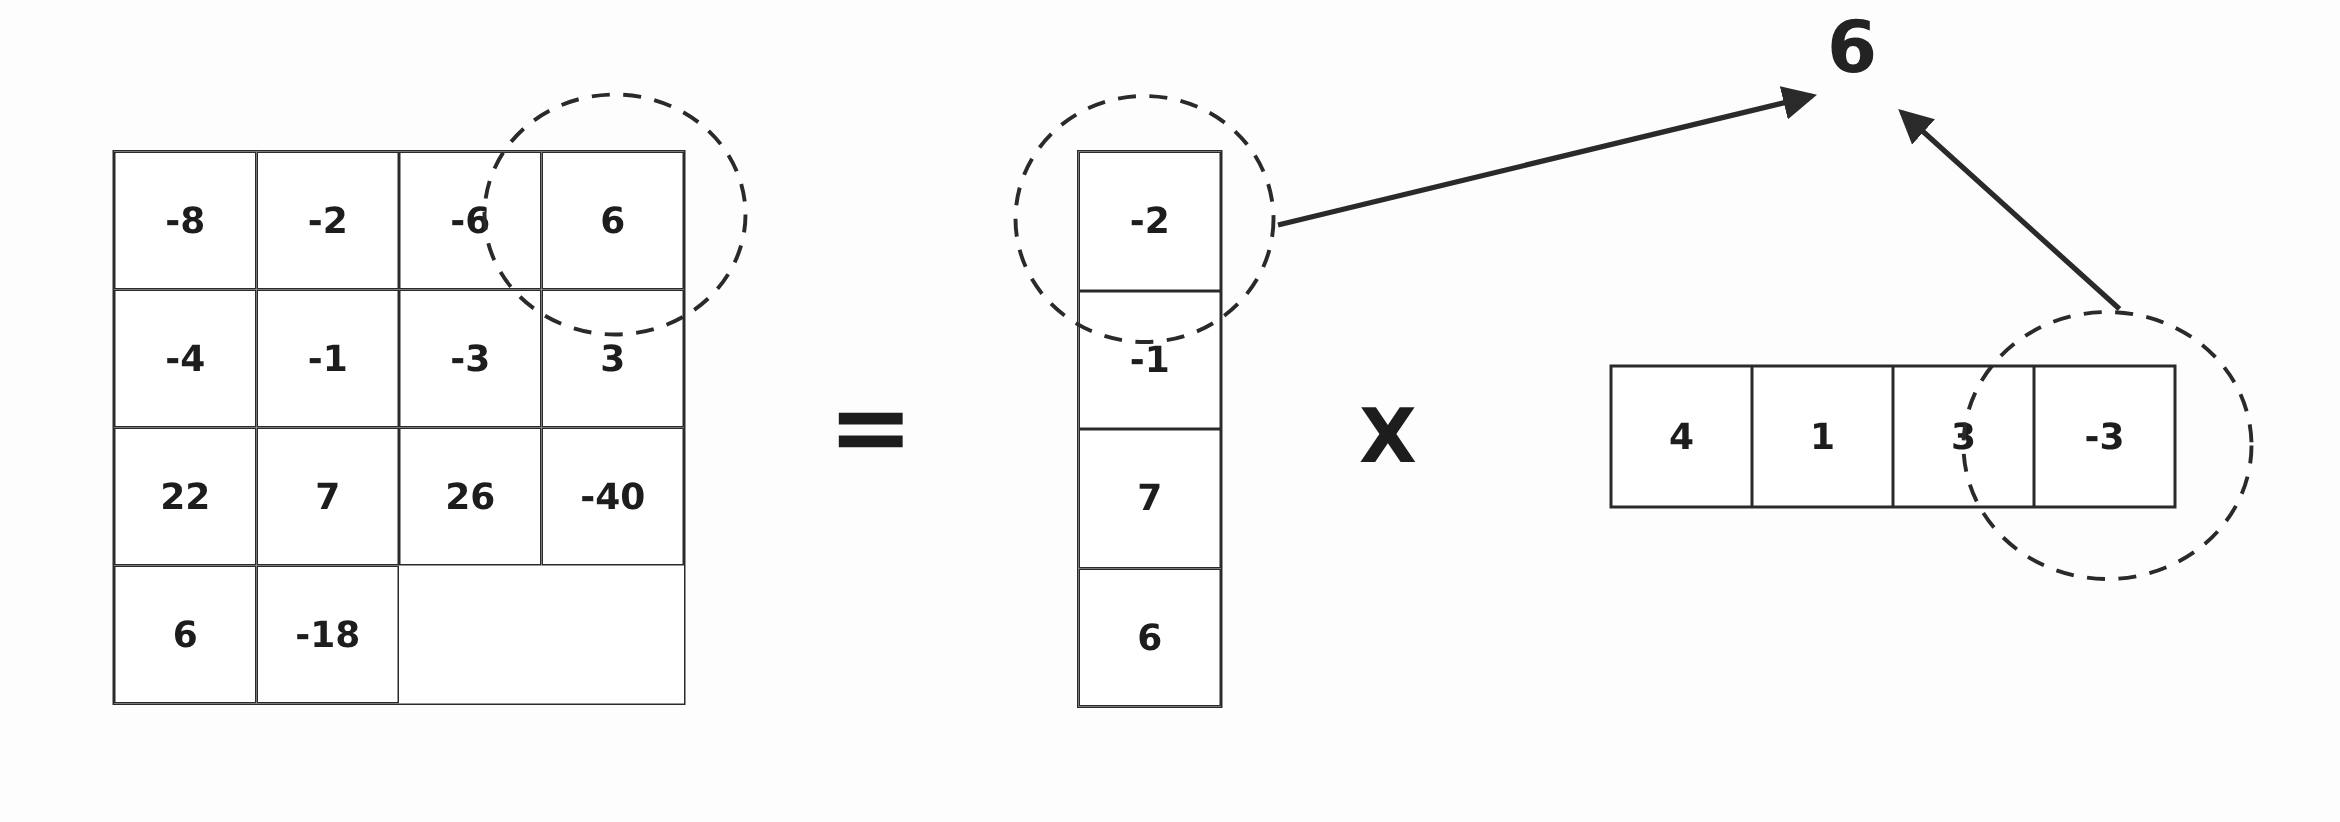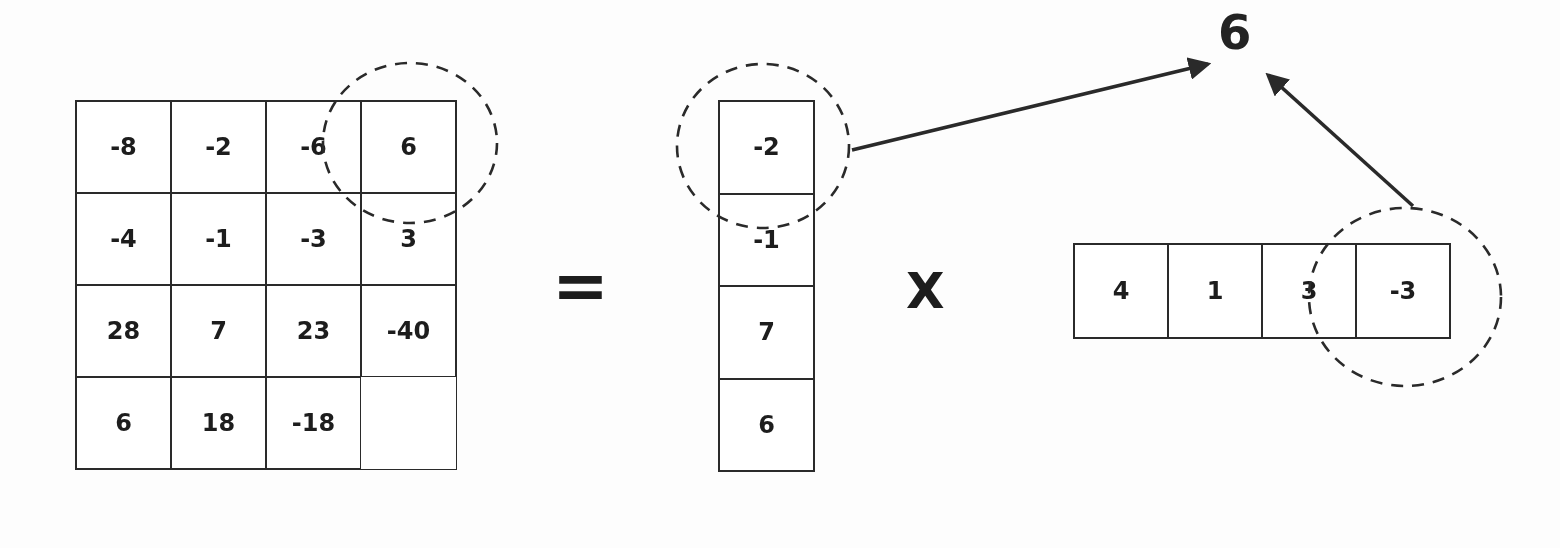--- a/index.html
+++ b/index.html
@@ -75,26 +75,25 @@
 
 <div id="matrix" class="grid">
   <div class="cell">-8</div>
   <div class="cell">-2</div>
   <div class="cell">-6</div>
   <div class="cell">6</div>
   <div class="cell">-4</div>
   <div class="cell">-1</div>
   <div class="cell">-3</div>
   <div class="cell">3</div>
-  <div class="cell">28</div>
+  <div class="cell">22</div>
   <div class="cell">7</div>
-  <div class="cell">23</div>
+  <div class="cell">26</div>
   <div class="cell">-40</div>
   <div class="cell">6</div>
-  <div class="cell">18</div>
   <div class="cell">-18</div>
 </div>
 
 <div id="equals" class="op">=</div>
 
 <div id="colvec" class="grid">
   <div class="cell">-2</div>
   <div class="cell">-1</div>
   <div class="cell">7</div>
   <div class="cell">6</div>

